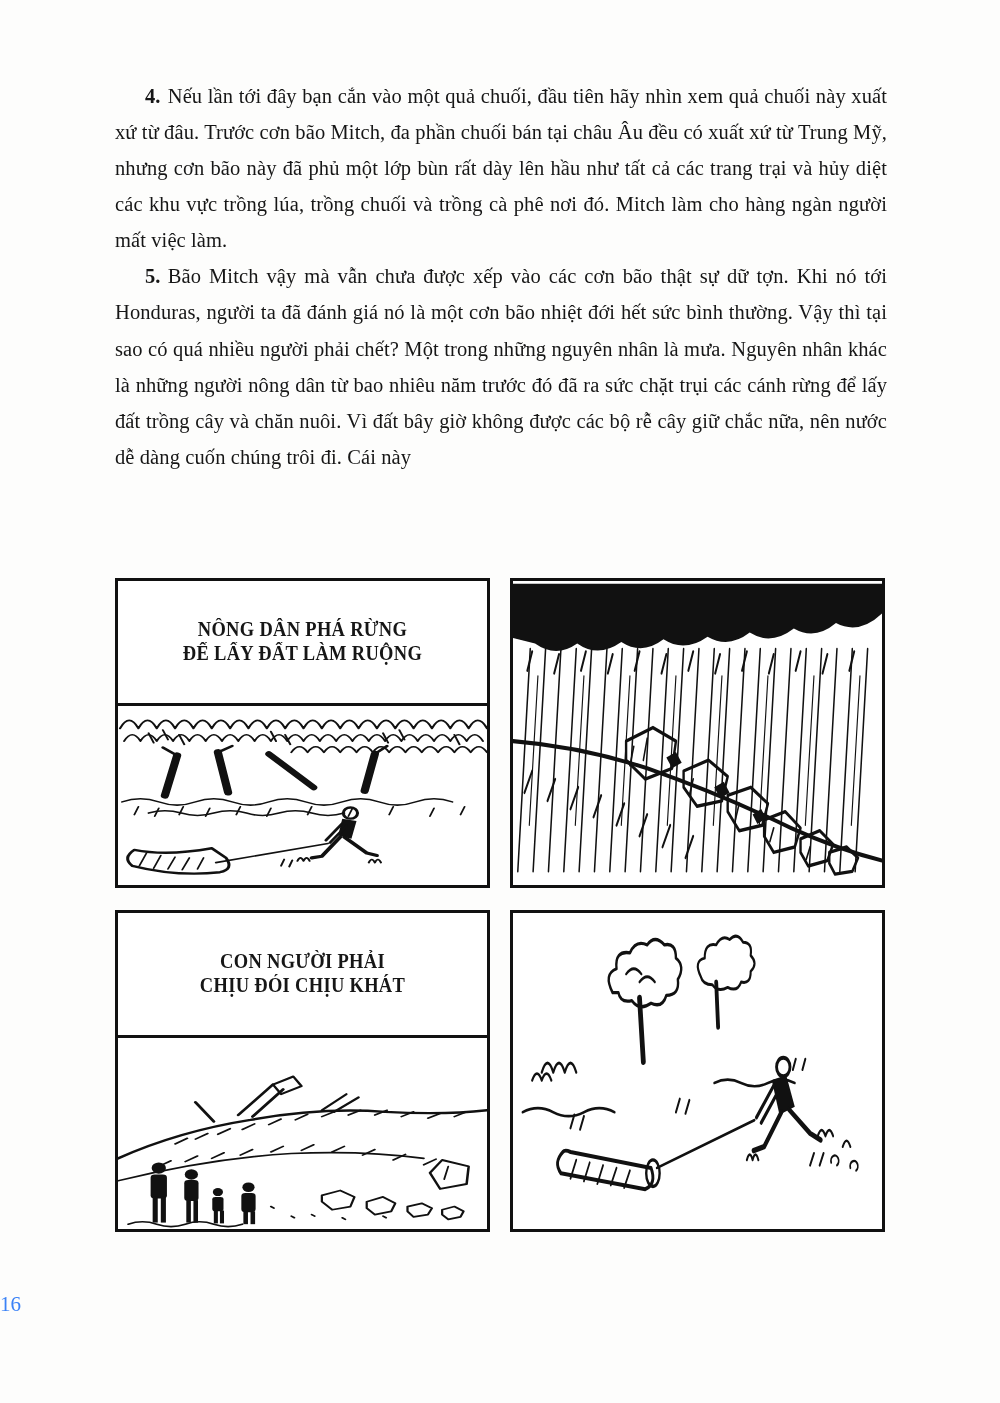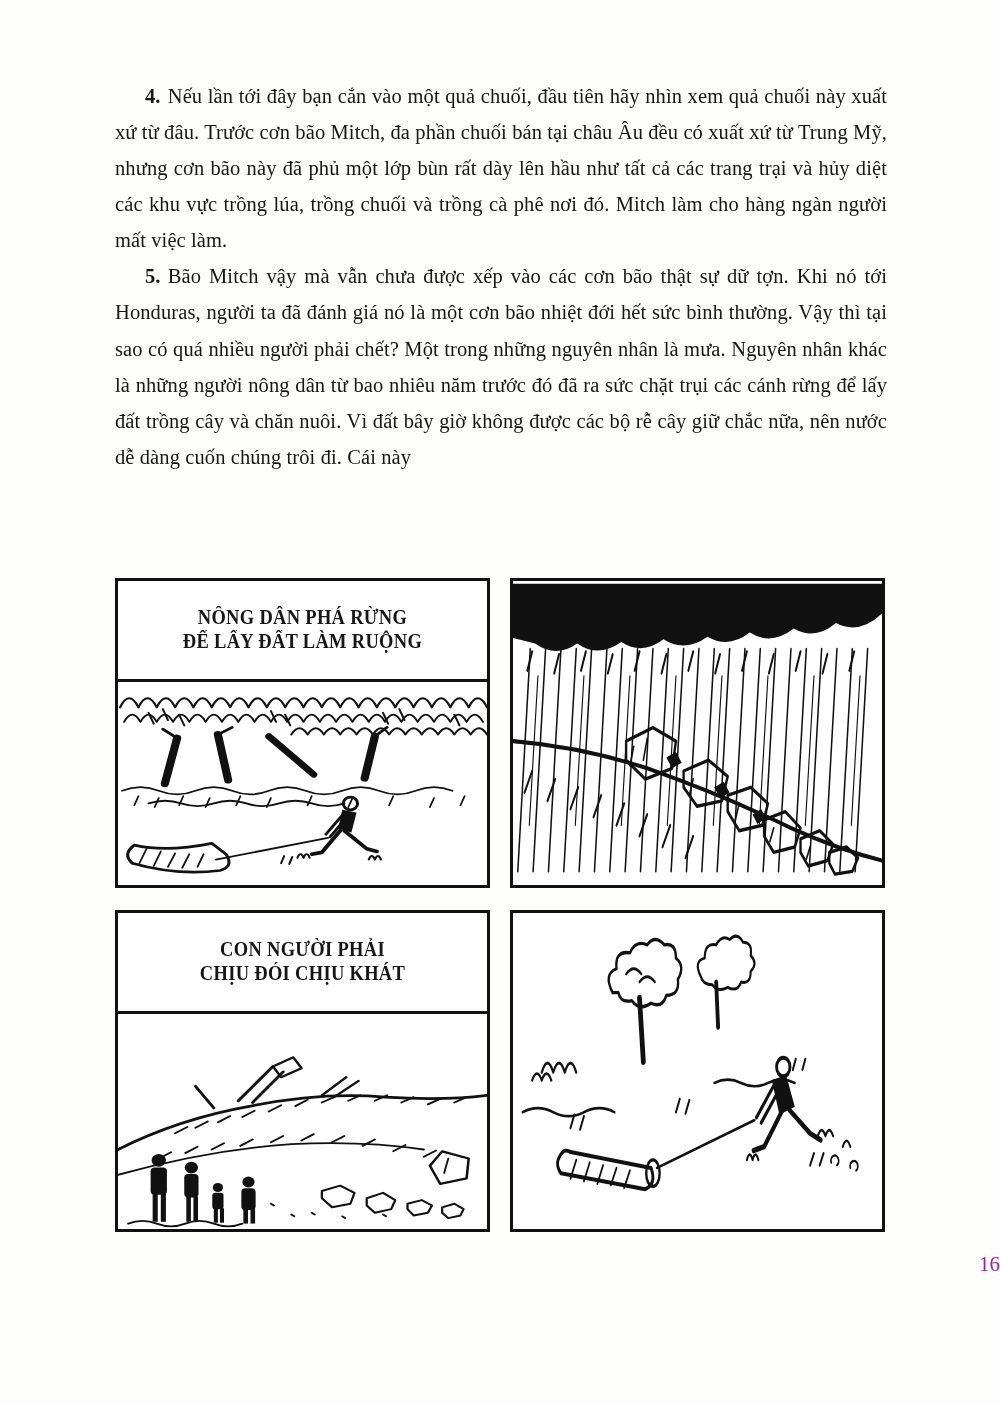--- a/index.html
+++ b/index.html
@@ -8,27 +8,27 @@
   .text-block{position:absolute;left:115px;top:78px;width:772px;}
   p.para{margin:0;font-size:20.5px;line-height:1.76;text-align:justify;text-indent:30px;
          letter-spacing:.1px;}
   .para-num{font-weight:bold;margin-right:.35em;}
   .panels-grid{position:absolute;left:115px;top:578px;width:770px;
                display:grid;grid-template-columns:1fr 1fr;column-gap:20px;row-gap:22px;}
   .panel{border:3px solid #111;background:#fff;display:flex;flex-direction:column;}
   .panel.row1{height:304px;}
   .panel.row2{height:316px;}
   .caption{border-bottom:3px solid #111;min-height:74px;display:flex;flex-direction:column;
-           align-items:center;justify-content:center;gap:3px;padding:12px 6px;text-align:center;}
+           align-items:center;justify-content:center;gap:3px;padding:24px 6px;text-align:center;}
   .caption span{display:block;font-weight:bold;font-size:18.5px;letter-spacing:.3px;
                 transform:scaleY(1.08);}
   .art{flex:1 1 auto;position:relative;overflow:hidden;}
   .art svg{position:absolute;inset:0;width:100%;height:100%;}
-  .page-number{position:absolute;left:0;right:0;top:1252px;text-align:right;
-               font-size:21px;color:#a21caf;}
+  .page-number{position:absolute;left:0;right:0;top:1292px;text-align:left;
+               font-size:21px;color:#3b82f6;}
   .sk{stroke:#111;fill:none;stroke-linecap:round;stroke-linejoin:round;}
 </style>
 </head>
 <body>
 
 <div class="page">
 
   <div class="text-block">
     <p class="para"><span class="para-num">4.</span><span>Nếu lần tới đây bạn cắn vào một quả chuối, đầu tiên hãy nhìn xem quả chuối này xuất xứ từ đâu. Trước cơn bão Mitch, đa phần chuối bán tại châu Âu đều có xuất xứ từ Trung Mỹ, nhưng cơn bão này đã phủ một lớp bùn rất dày lên hầu như tất cả các trang trại và hủy diệt các khu vực trồng lúa, trồng chuối và trồng cà phê nơi đó. Mitch làm cho hàng ngàn người mất việc làm.</span></p>
     <p class="para"><span class="para-num">5.</span><span>Bão Mitch vậy mà vẫn chưa được xếp vào các cơn bão thật sự dữ tợn. Khi nó tới Honduras, người ta đã đánh giá nó là một cơn bão nhiệt đới hết sức bình thường. Vậy thì tại sao có quá nhiều người phải chết? Một trong những nguyên nhân là mưa. Nguyên nhân khác là những người nông dân từ bao nhiêu năm trước đó đã ra sức chặt trụi các cánh rừng để lấy đất trồng cây và chăn nuôi. Vì đất bây giờ không được các bộ rễ cây giữ chắc nữa, nên nước dễ dàng cuốn chúng trôi đi. Cái này</span></p>

